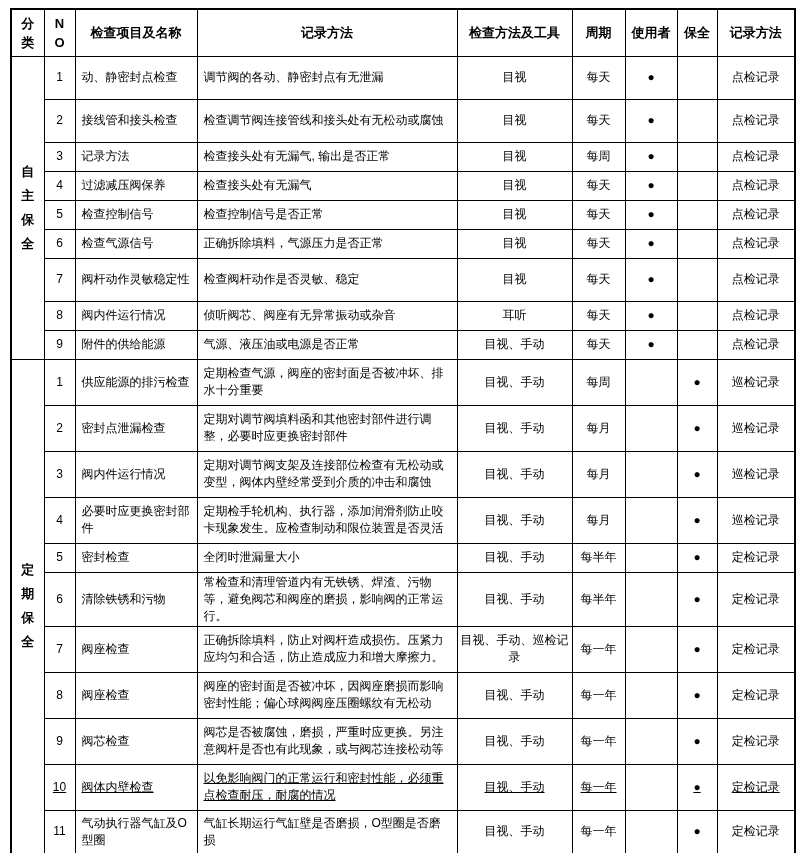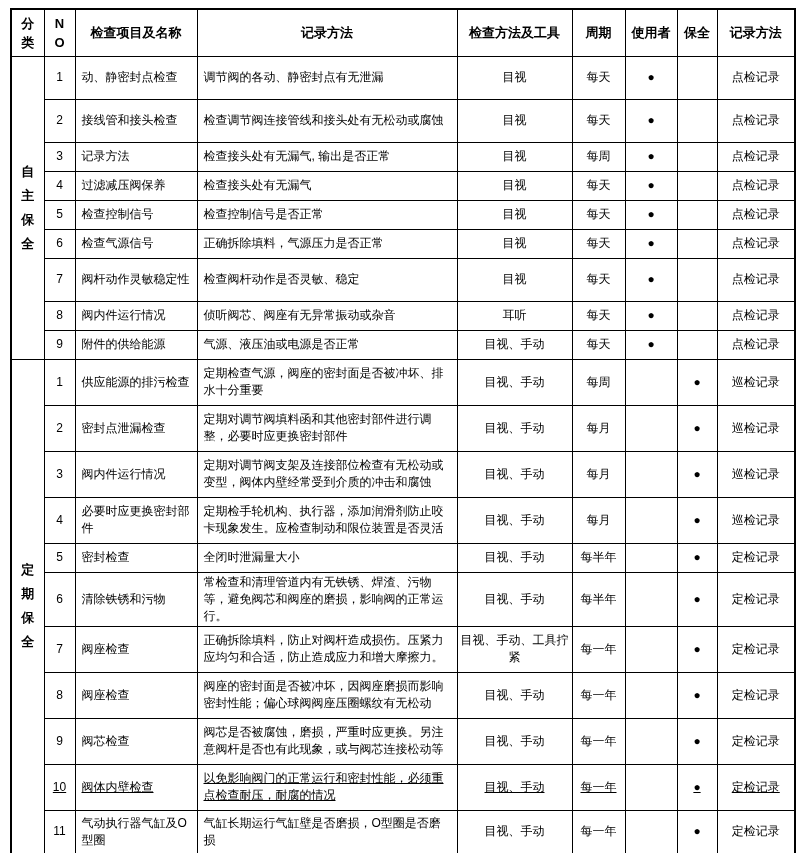--- a/index.html
+++ b/index.html
@@ -218,21 +218,21 @@
           <td class="method">目视、手动</td>
           <td class="cycle">每半年</td>
           <td class="user"></td>
           <td class="maint"><span class="dot">●</span></td>
           <td class="record">定检记录</td>
         </tr>
         <tr style="height: 46px;">
           <td class="no">7</td>
           <td class="item">阀座检查</td>
           <td class="basis">正确拆除填料，防止对阀杆造成损伤。压紧力应均匀和合适，防止造成应力和增大摩擦力。</td>
-          <td class="method">目视、手动、工具拧紧</td>
+          <td class="method">目视、手动、巡检记录</td>
           <td class="cycle">每一年</td>
           <td class="user"></td>
           <td class="maint"><span class="dot">●</span></td>
           <td class="record">定检记录</td>
         </tr>
         <tr style="height: 46px;">
           <td class="no">8</td>
           <td class="item">阀座检查</td>
           <td class="basis">阀座的密封面是否被冲坏，因阀座磨损而影响密封性能；偏心球阀阀座压圈螺纹有无松动</td>
           <td class="method">目视、手动</td>

